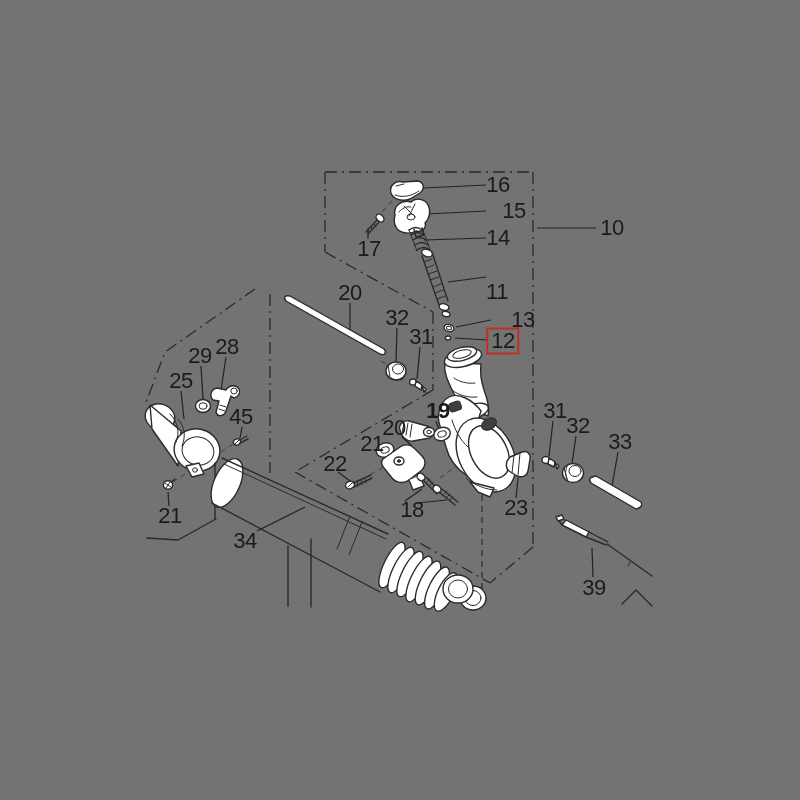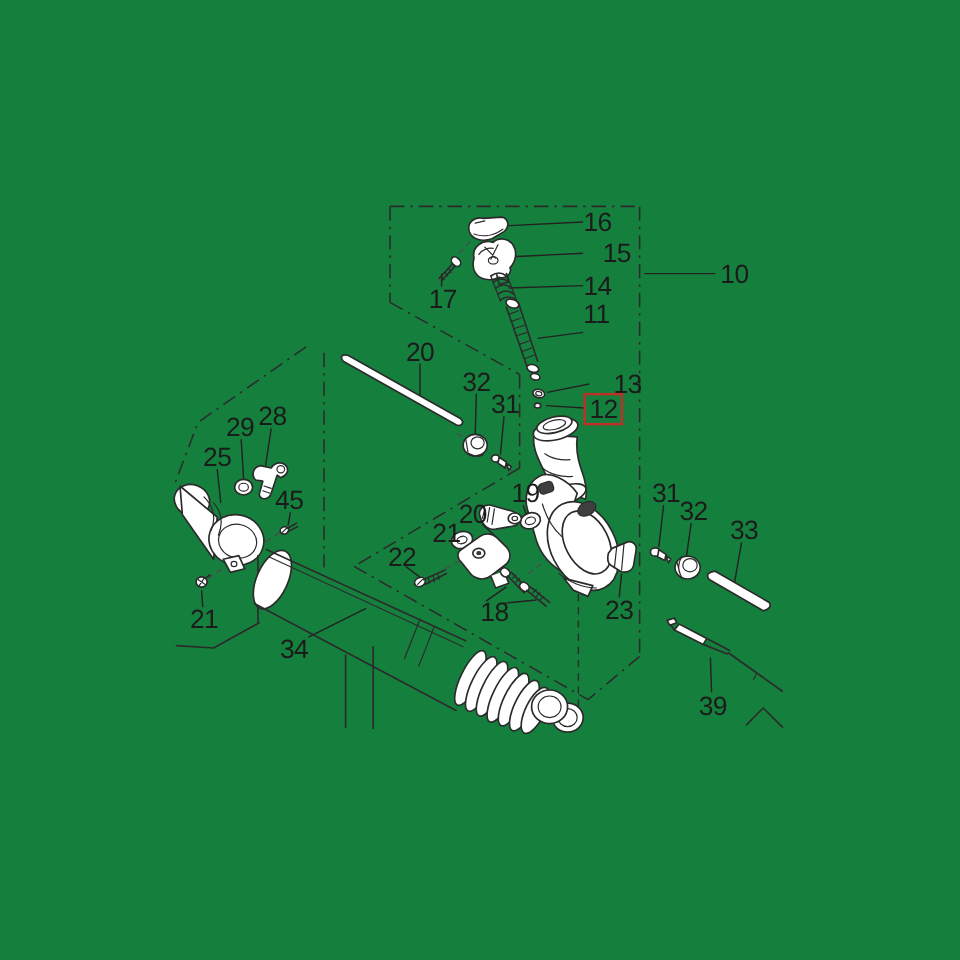--- a/index.html
+++ b/index.html
@@ -17,21 +17,21 @@
   .gd{stroke:#4a4a4a;stroke-width:1.1;fill:none;stroke-dasharray:5 4;}
   .ld{stroke:#222;stroke-width:1.2;fill:none;}
   .pt{stroke:var(--line);stroke-width:1.4;fill:none;stroke-linecap:round;stroke-linejoin:round;}
   .ptf{stroke:var(--line);stroke-width:1.4;fill:#fff;stroke-linecap:round;stroke-linejoin:round;}
   .thin{stroke:var(--line);stroke-width:1;fill:none;stroke-linecap:round;}
   .dk{fill:#3f3f3f;stroke:var(--line);stroke-width:1;}
 </style>
 </head>
 <body>
 
-<div class="stage" style="background: #15803d;">
+<div class="stage" style="background: #737373;">
   <svg width="800" height="800" viewBox="0 0 800 800">
 
     <g>
       <path class="bd" d="M325,172 H533"></path>
       <path class="bd" d="M325,172 V252"></path>
       <path class="bd" d="M325,252 L433,312"></path>
       <path class="bd" d="M533,172 V547"></path>
       <path class="bd" d="M533,547 L490,583"></path>
       <path class="bd" d="M433,312 V390"></path>
       <path class="bd" d="M433,390 L295,472"></path>
@@ -282,29 +282,29 @@
 
     <g>
       <path class="pt" d="M622,604 L636,590 L652,606"></path>
     </g>
   </svg>
 
   <div id="label-layer">
       <span class="plabel" style="left: 498px; top: 185px;">16</span>
       <span class="plabel" style="left: 498px; top: 211px; margin-left: 16px;">15</span>
       <span class="plabel" style="left: 498px; top: 238px; text-align: center;">14</span>
-      <span class="plabel" style="left: 497px; top: 262px;">11</span>
+      <span class="plabel" style="left: 497px; top: 292px;">11</span>
       <span class="plabel" style="left: 523px; top: 320px;">13</span>
       <span class="plabel boxed" style="left: 503px; top: 341px; border-color: rgb(192, 48, 40);">12</span>
       <span class="plabel" style="left: 612px; top: 228px;">10</span>
       <span class="plabel" style="left: 369px; top: 249px;">17</span>
       <span class="plabel" style="left: 350px; top: 293px;">20</span>
       <span class="plabel" style="left: 397px; top: 318px;">32</span>
       <span class="plabel" style="left: 421px; top: 337px;">31</span>
-      <span class="plabel" style="left: 438px; top: 411px;">19</span>
+      <span class="plabel" style="left: 438px; top: 411px; font-weight: bold;">19</span>
       <span class="plabel" style="left: 394px; top: 428px; text-align: right;">20</span>
       <span class="plabel" style="left: 372px; top: 444px;">21</span>
       <span class="plabel" style="left: 335px; top: 464px;">22</span>
       <span class="plabel" style="left: 412px; top: 510px;">18</span>
       <span class="plabel" style="left: 516px; top: 508px;">23</span>
       <span class="plabel" style="left: 181px; top: 381px;">25</span>
       <span class="plabel" style="left: 200px; top: 356px;">29</span>
       <span class="plabel" style="left: 227px; top: 347px;">28</span>
       <span class="plabel" style="left: 241px; top: 417px;">45</span>
       <span class="plabel" style="left: 170px; top: 516px;">21</span>

